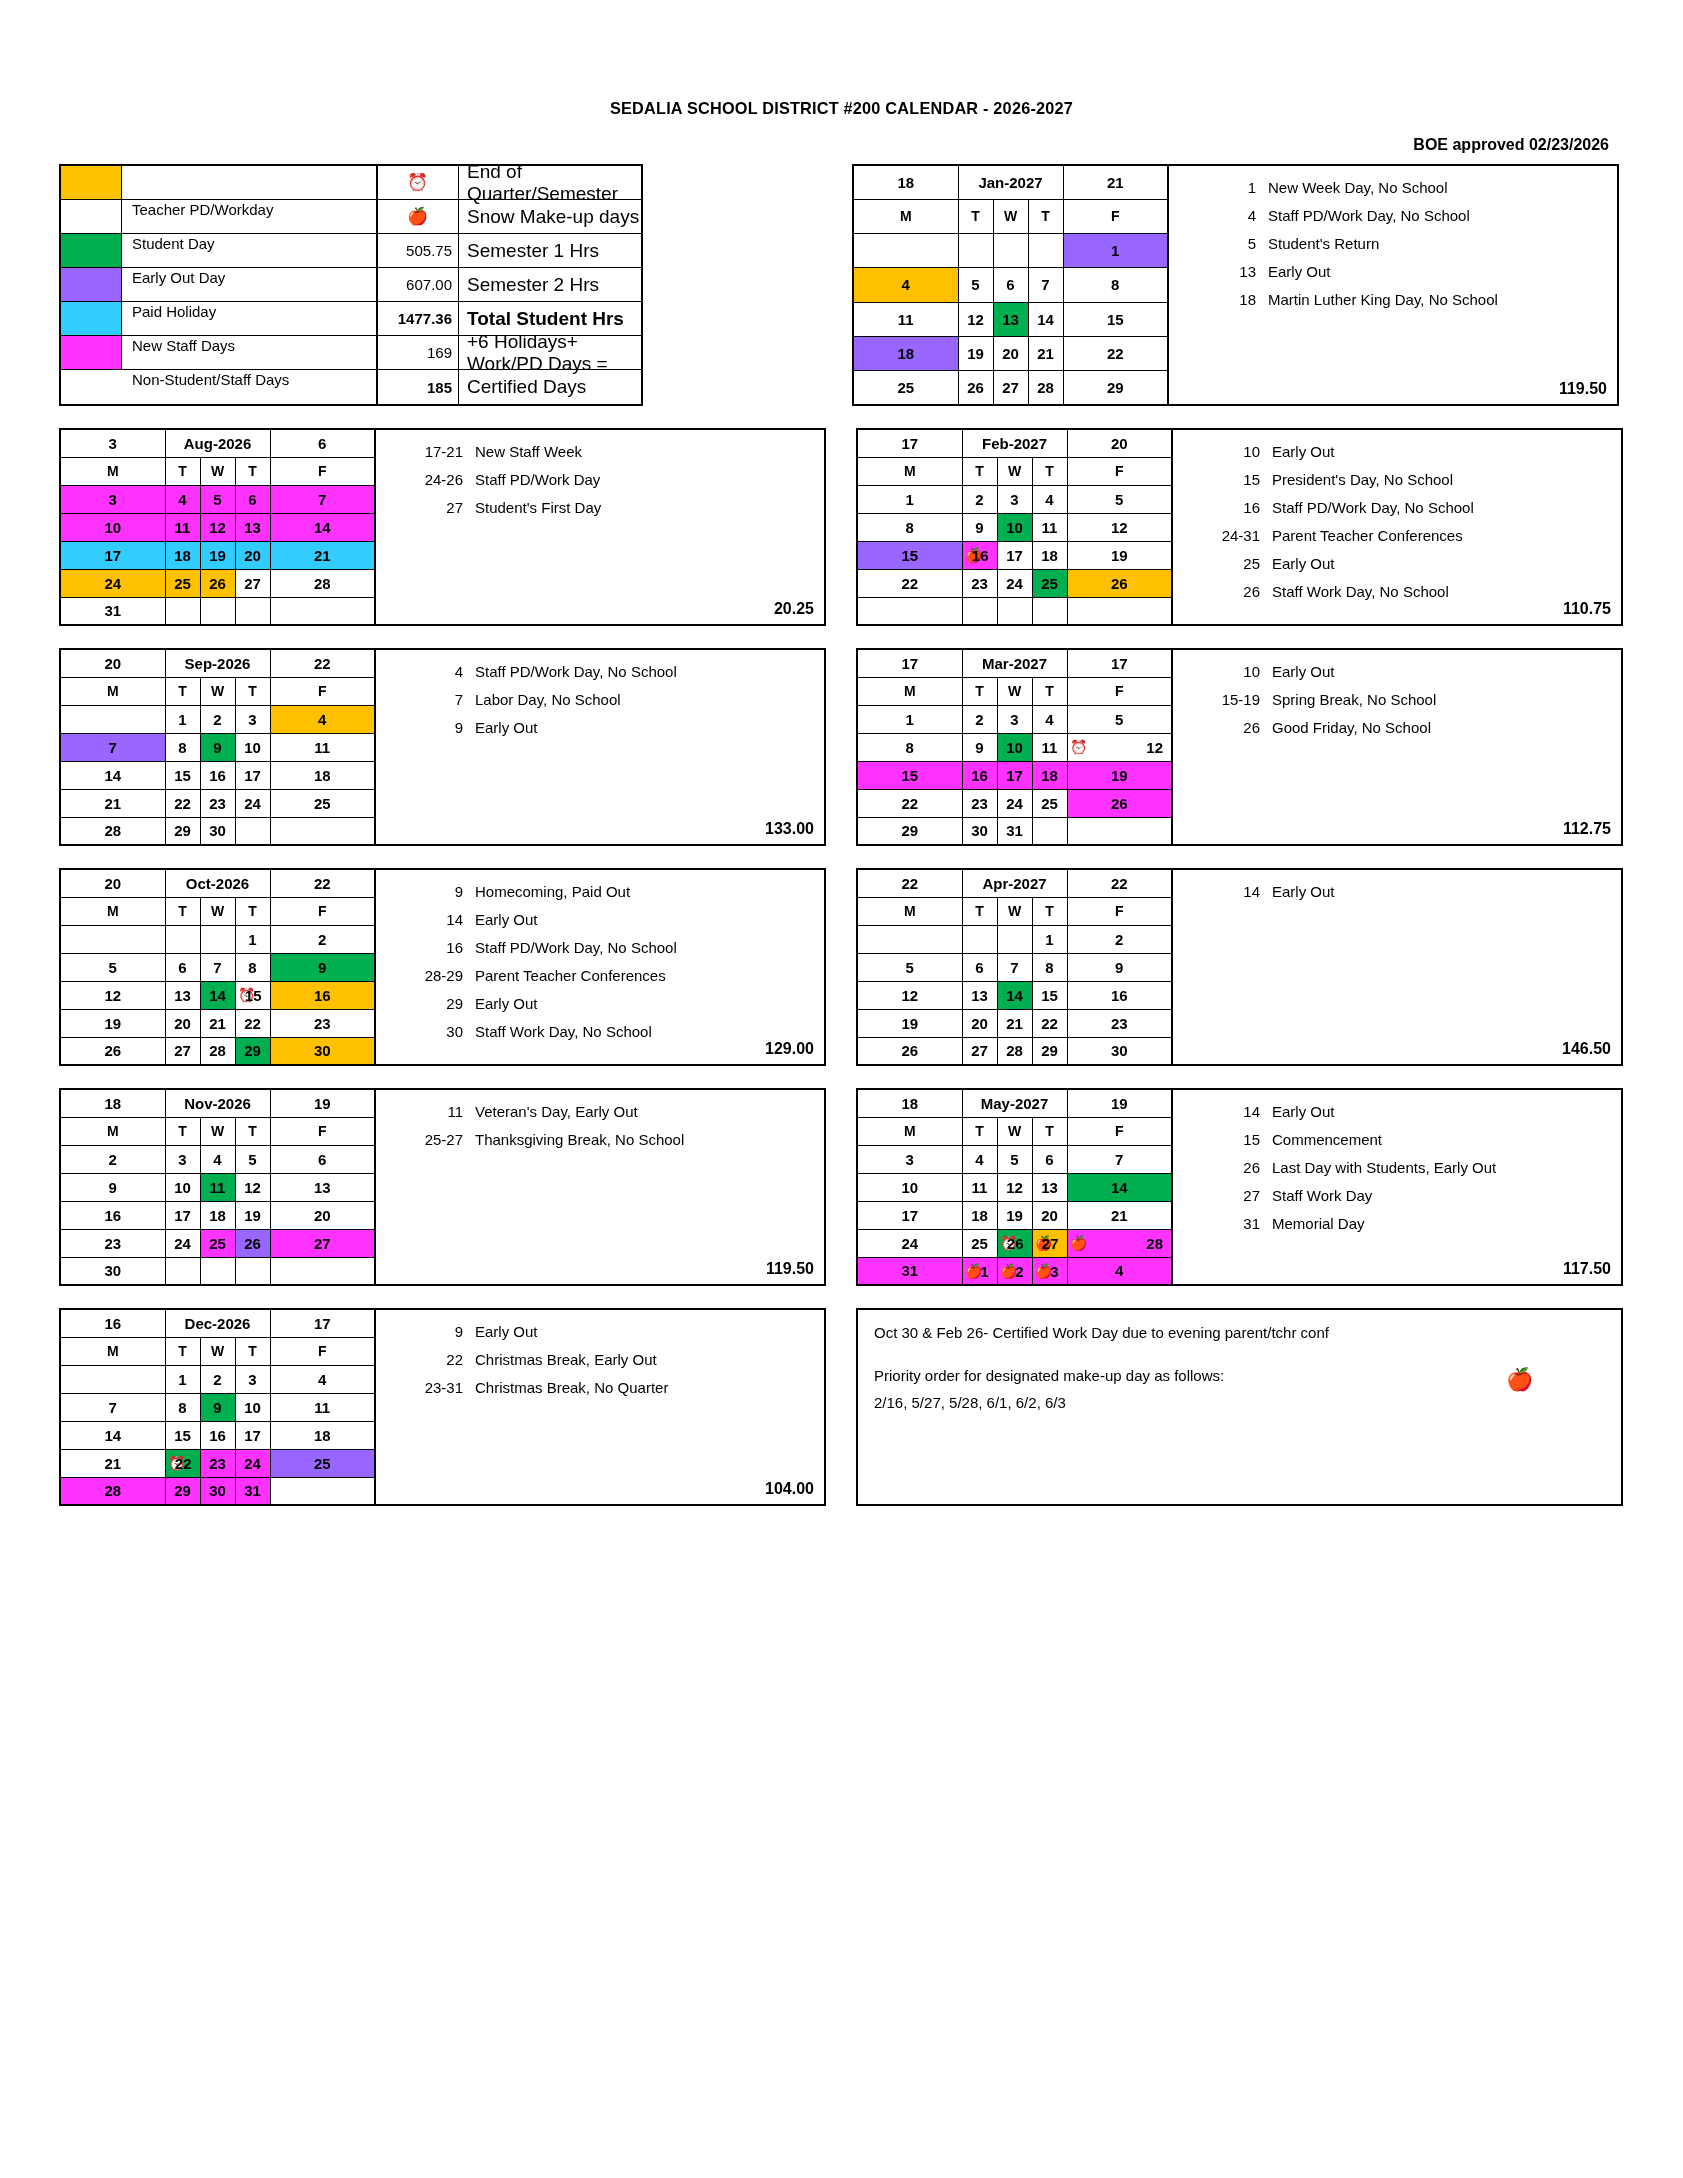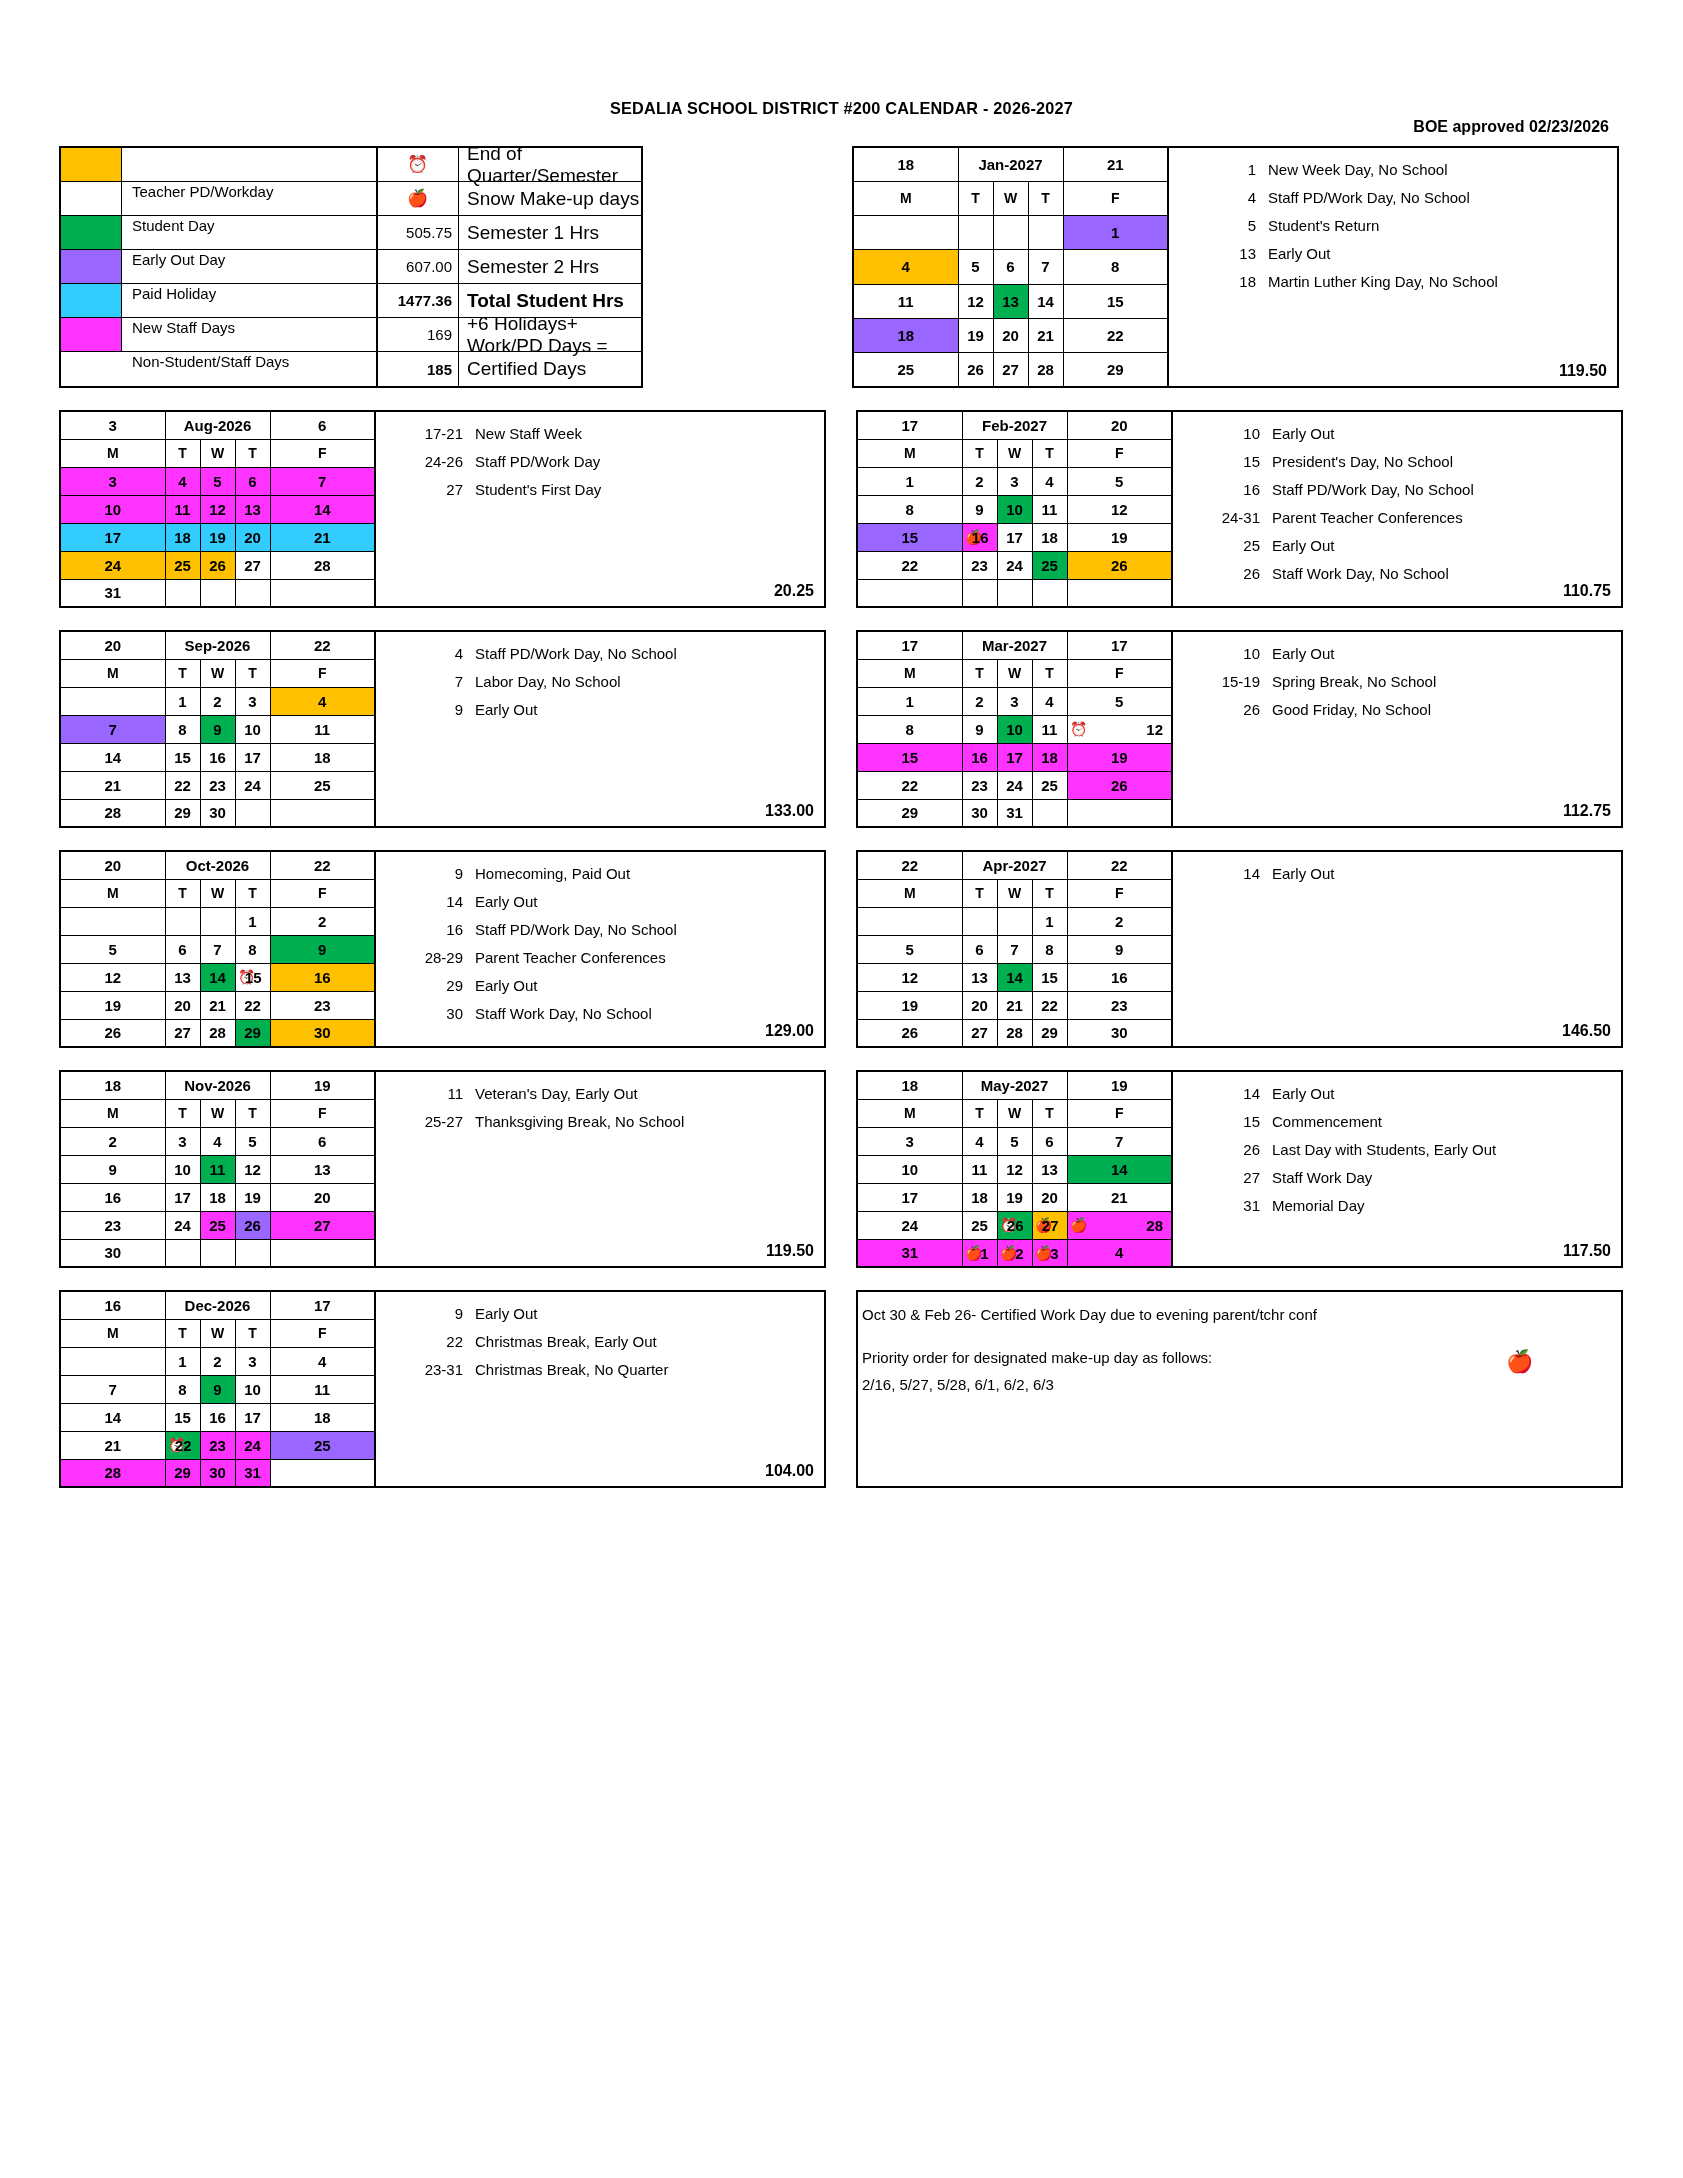--- a/index.html
+++ b/index.html
@@ -25,20 +25,21 @@
     text-align: center;
     font-size: 16.3px;
     font-weight: bold;
     letter-spacing: 0.2px;
     margin-top: 99px;
   }
   .boe {
     text-align: right;
     font-size: 16px;
     font-weight: bold;
+    margin-top: 18px;
     padding-right: 74px;
   }
 
   .grid {
     position: relative;
     margin: 10px 0 0 0;
     padding: 0 64px 0 59px;
     box-sizing: border-box;
   }
 
@@ -181,21 +182,21 @@
   .cell-ic .dn {
     position: absolute;
     right: 8px;
     top: 50%;
     transform: translateY(-50%);
   }
   .footnote-box {
     flex: 1;
     border: 2px solid #000;
     box-sizing: border-box;
-    padding: 14px 4px;
+    padding: 14px 16px;
     font-size: 15px;
     position: relative;
     width: 767px;
   }
   .footnote-box p { margin: 0 0 26px 0; }
   .apple-mark {
     position: absolute;
     font-size: 22px;
   }
 </style>

